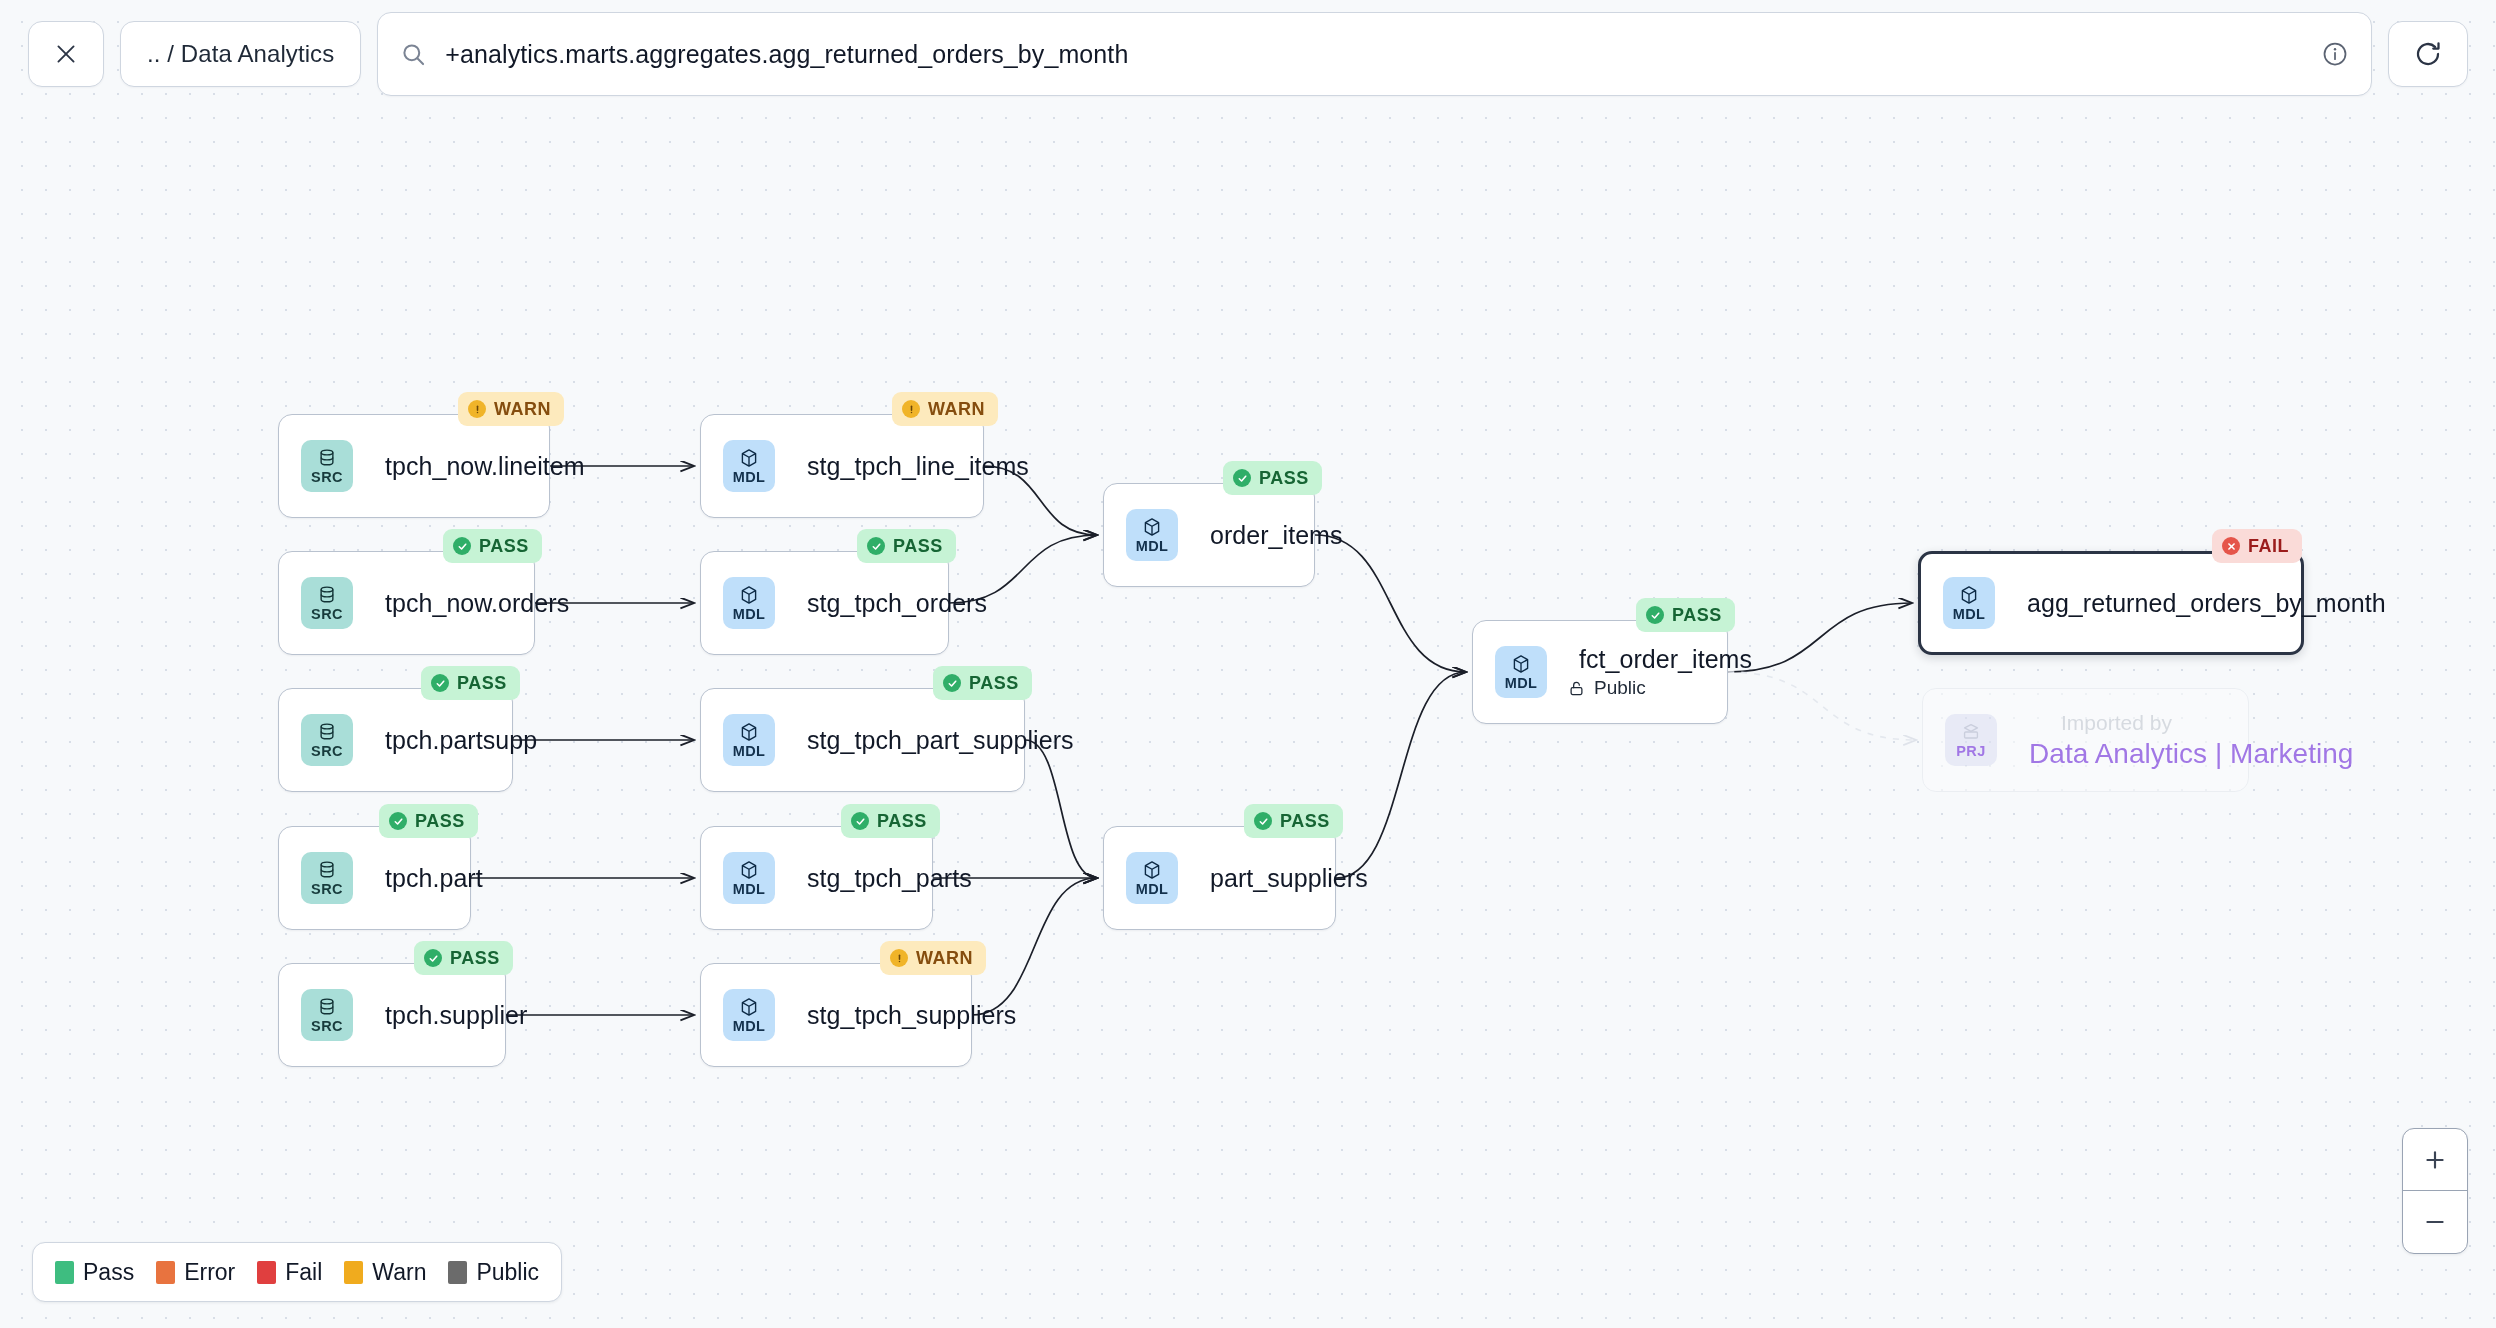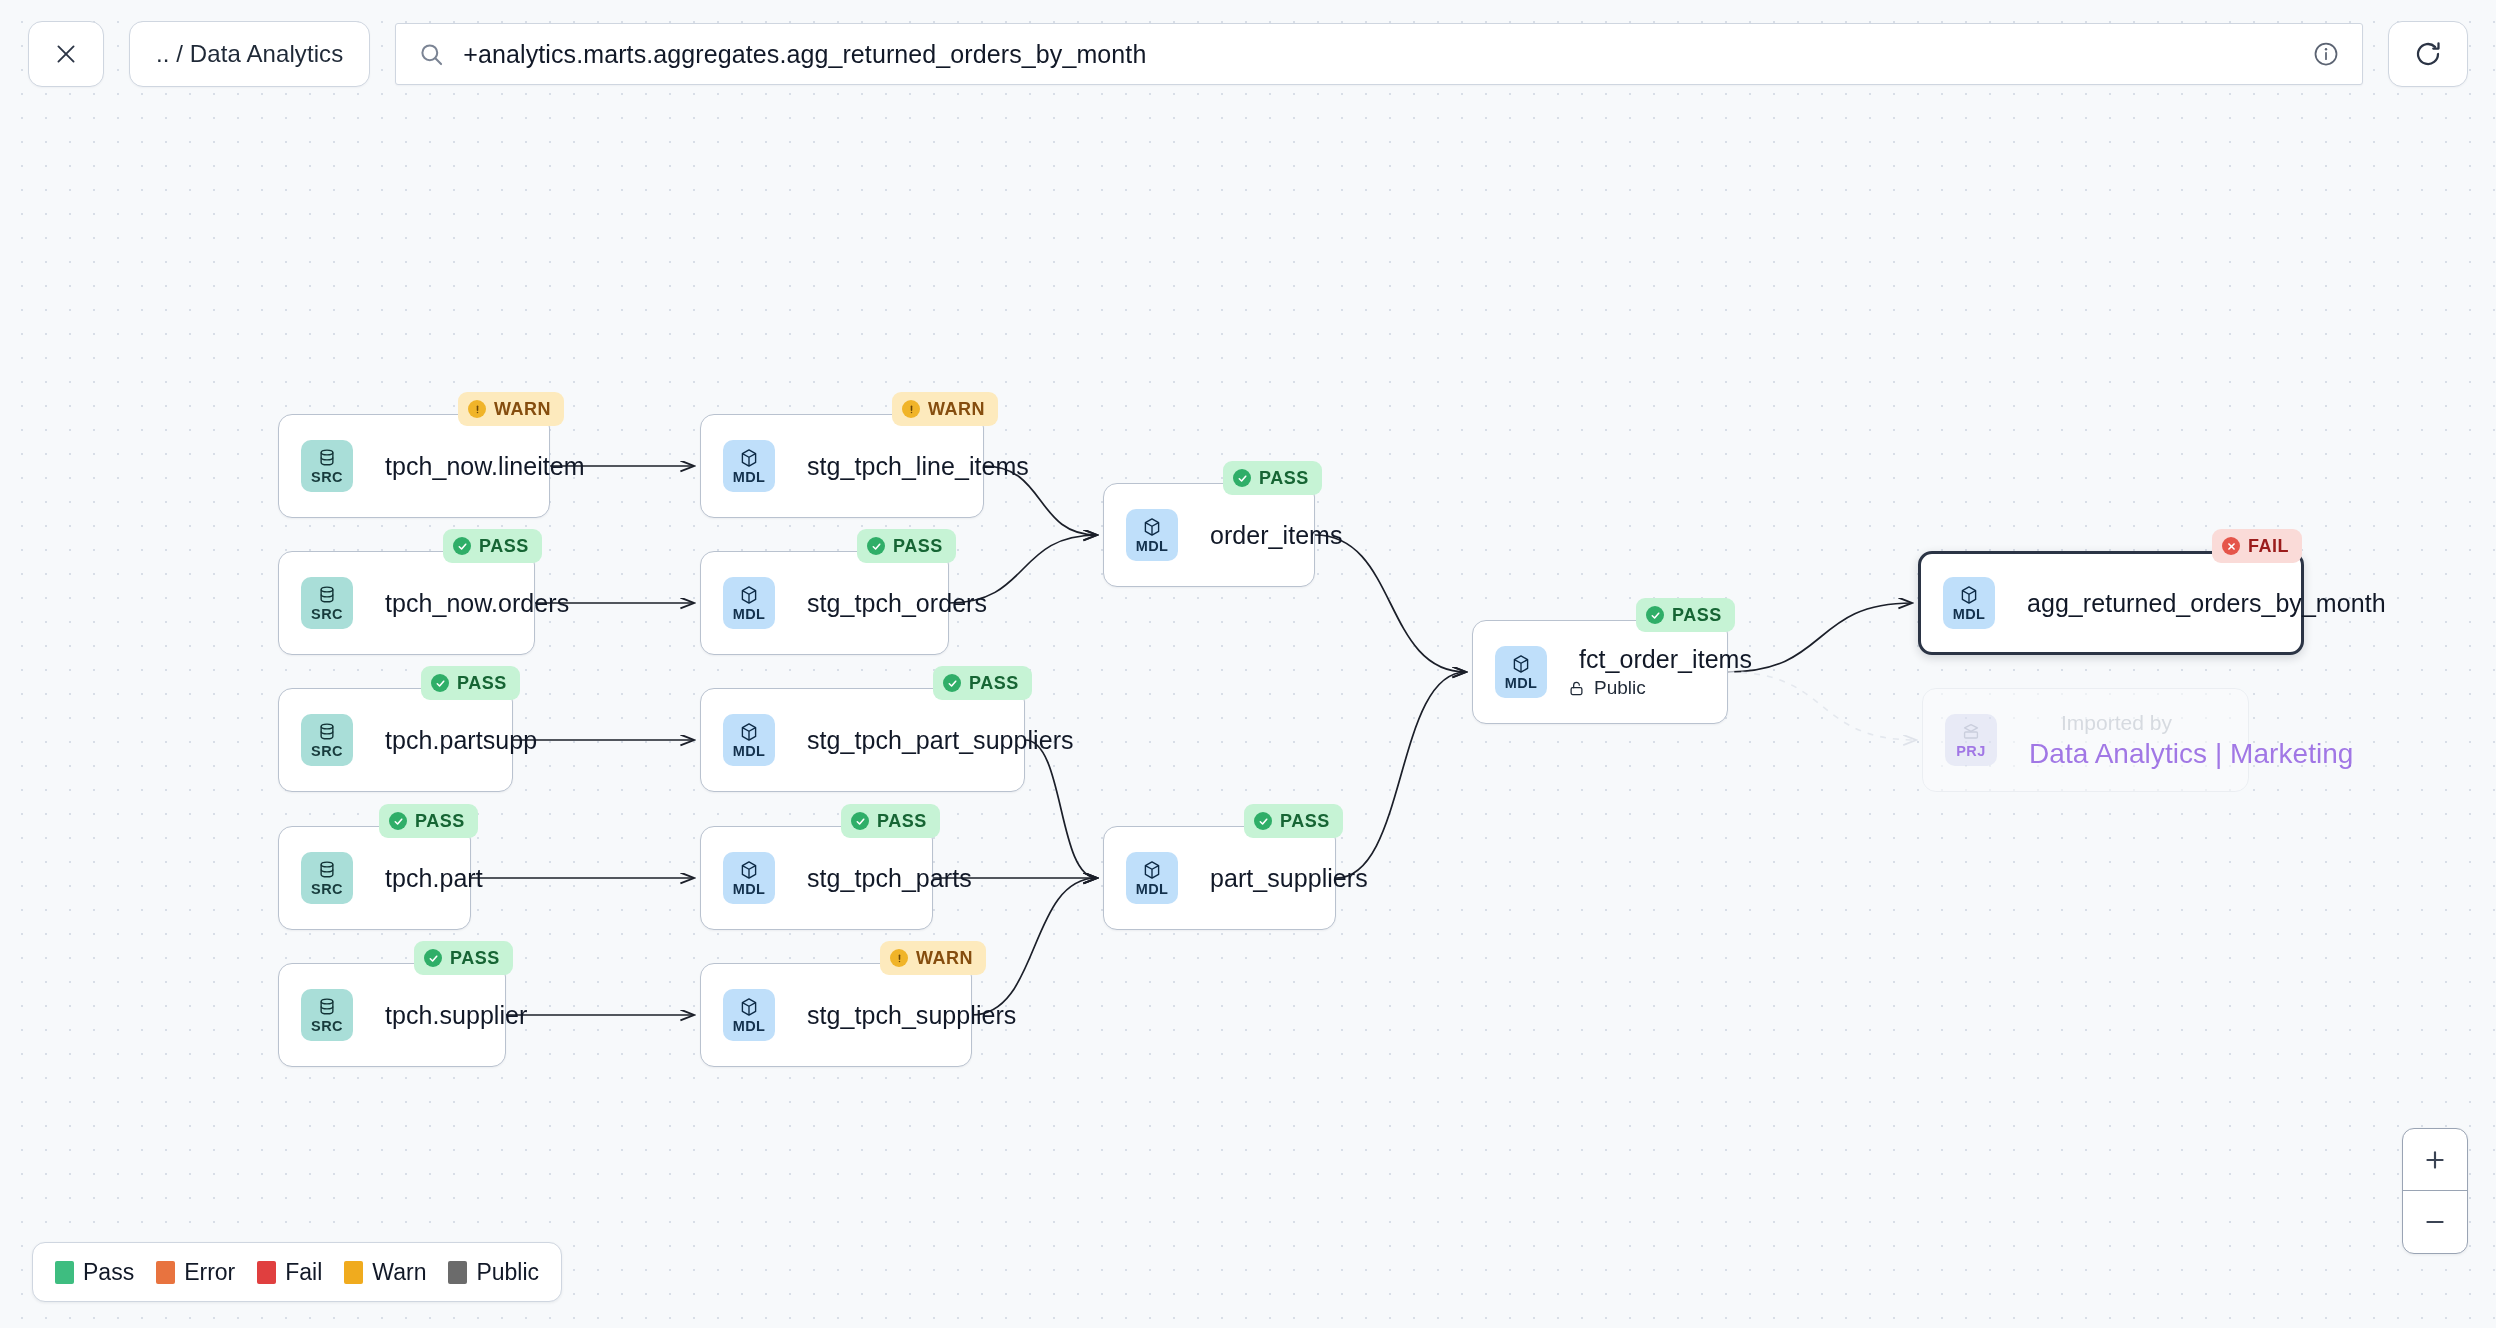--- a/index.html
+++ b/index.html
@@ -15,21 +15,21 @@
     position: absolute; inset: 0;
     background-color: #f7f9fb;
     background-image: radial-gradient(circle, #d8dee7 1.3px, transparent 1.4px);
     background-size: 24px 24px;
     background-position: 10px 10px;
   }
 
   
   #topbar {
     position: absolute; top: 0; left: 0; right: 0; height: 108px;
-    display: flex; align-items: center; gap: 25px;
+    display: flex; align-items: center; gap: 16px;
     padding: 16px 28px;
     z-index: 40;
     pointer-events: none;
   }
   #topbar > * { pointer-events: auto; }
 
   .tb-btn {
     background: #ffffff;
     border: 1.6px solid #cfd6e0;
     border-radius: 14px;
@@ -39,24 +39,24 @@
     cursor: pointer;
   }
   #close-btn { width: 76px; }
   #breadcrumb-btn {
     padding: 0 26px;
     font-size: 24px; color: #1f2937; letter-spacing: .1px;
     white-space: nowrap;
   }
   #search-box {
     flex: 1;
-    height: 62px;
+    height: 84px;
     background: #fff;
     border: 1.6px solid #cfd6e0;
-    border-radius: 3px;
+    border-radius: 14px;
     display: flex; align-items: center;
     padding: 0 22px 0 22px;
     gap: 18px;
     box-shadow: 0 1px 2px rgba(17,24,39,.04);
     min-width: 0;
   }
   #search-value {
     flex: 1;
     font-size: 25px;
     color: #111827;

